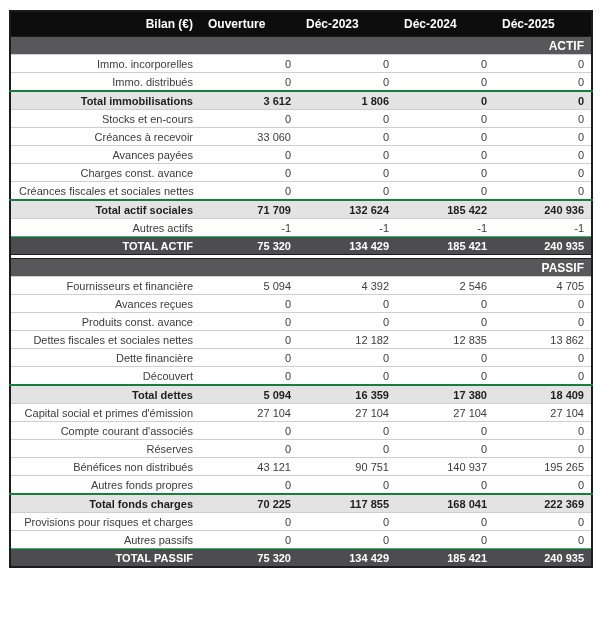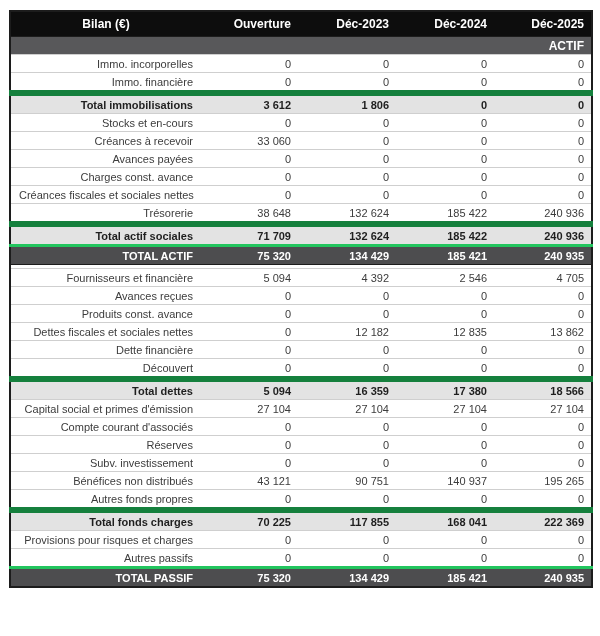--- a/index.html
+++ b/index.html
@@ -24,25 +24,25 @@
   col.c-num   { width: 98px; }
 
   
   thead th {
     background: var(--header-bg, #0d0d0d);
     color: #ffffff;
     font-size: 12px;
     font-weight: bold;
     height: 24px;
     padding: 0 7px 0 8px;
-    text-align: right;
+    text-align: left;
     white-space: nowrap;
     overflow: hidden;
   }
-  thead th.label { text-align: center; }
+  thead th.label { text-align: right; }
 
   
   td {
     font-size: 11px;
     height: 17px;
     padding: 0 7px 0 8px;
     color: #3c3c3c;
     white-space: nowrap;
     overflow: hidden;
   }
@@ -55,28 +55,28 @@
     background: var(--section-bg, #58585a);
     color: #ffffff;
     font-weight: bold;
     font-size: 12px;
     border-top: 1px solid #1c1c1c;
   }
   tr.subtotal td {
     background: var(--subtotal-bg, #e3e3e3);
     color: #1f1f1f;
     font-weight: bold;
-    border-top: 6px solid #15803d;
+    border-top: 2px solid #15803d;
     padding-left: 24px;
   }
   tr.grandtotal td {
     background: var(--total-bg, #4d4d4f);
     color: #ffffff;
     font-weight: bold;
-    border-top: 3px solid #22c55e;
+    border-top: 1px solid #22c55e;
   }
   tr.spacer td {
     background: #ffffff;
     height: 3px;
     padding: 0;
     border-top: 1px solid #1c1c1c;
   }
 </style>
 </head>
 <body>
@@ -104,21 +104,21 @@
           <td colspan="5" class="label">ACTIF</td>
         </tr>
         <tr class="item">
           <td class="label">Immo. incorporelles</td>
           <td class="num">0</td>
           <td class="num">0</td>
           <td class="num">0</td>
           <td class="num">0</td>
         </tr>
         <tr class="item">
-          <td class="label">Immo. financière</td>
+          <td class="label">Immo. distribués</td>
           <td class="num">0</td>
           <td class="num">0</td>
           <td class="num">0</td>
           <td class="num">0</td>
         </tr>
         <tr class="subtotal">
           <td class="label">Total immobilisations</td>
           <td class="num">3 612</td>
           <td class="num">1 806</td>
           <td class="num">0</td>
@@ -151,45 +151,48 @@
           <td class="num">0</td>
           <td class="num">0</td>
           <td class="num">0</td>
         </tr>
         <tr class="item">
           <td class="label">Créances fiscales et sociales nettes</td>
           <td class="num">0</td>
           <td class="num">0</td>
           <td class="num">0</td>
           <td class="num">0</td>
-        </tr>
-        <tr class="item">
-          <td class="label">Trésorerie</td>
-          <td class="num">38 648</td>
-          <td class="num">132 624</td>
-          <td class="num">185 422</td>
-          <td class="num">240 936</td>
         </tr>
         <tr class="subtotal">
           <td class="label">Total actif sociales</td>
           <td class="num">71 709</td>
           <td class="num">132 624</td>
           <td class="num">185 422</td>
           <td class="num">240 936</td>
         </tr>
+        <tr class="item">
+          <td class="label">Autres actifs</td>
+          <td class="num">-1</td>
+          <td class="num">-1</td>
+          <td class="num">-1</td>
+          <td class="num">-1</td>
+        </tr>
         <tr class="grandtotal">
           <td class="label">TOTAL ACTIF</td>
           <td class="num">75 320</td>
           <td class="num">134 429</td>
           <td class="num">185 421</td>
           <td class="num">240 935</td>
         </tr>
         <tr class="spacer">
           <td colspan="5"></td>
         </tr>
+        <tr class="section">
+          <td colspan="5" class="label">PASSIF</td>
+        </tr>
         <tr class="item">
           <td class="label">Fournisseurs et financière</td>
           <td class="num">5 094</td>
           <td class="num">4 392</td>
           <td class="num">2 546</td>
           <td class="num">4 705</td>
         </tr>
         <tr class="item">
           <td class="label">Avances reçues</td>
           <td class="num">0</td>
@@ -223,45 +226,38 @@
           <td class="num">0</td>
           <td class="num">0</td>
           <td class="num">0</td>
           <td class="num">0</td>
         </tr>
         <tr class="subtotal">
           <td class="label">Total dettes</td>
           <td class="num">5 094</td>
           <td class="num">16 359</td>
           <td class="num">17 380</td>
-          <td class="num">18 566</td>
+          <td class="num">18 409</td>
         </tr>
         <tr class="item">
           <td class="label">Capital social et primes d'émission</td>
           <td class="num">27 104</td>
           <td class="num">27 104</td>
           <td class="num">27 104</td>
           <td class="num">27 104</td>
         </tr>
         <tr class="item">
           <td class="label">Compte courant d'associés</td>
           <td class="num">0</td>
           <td class="num">0</td>
           <td class="num">0</td>
           <td class="num">0</td>
         </tr>
         <tr class="item">
           <td class="label">Réserves</td>
-          <td class="num">0</td>
-          <td class="num">0</td>
-          <td class="num">0</td>
-          <td class="num">0</td>
-        </tr>
-        <tr class="item">
-          <td class="label">Subv. investissement</td>
           <td class="num">0</td>
           <td class="num">0</td>
           <td class="num">0</td>
           <td class="num">0</td>
         </tr>
         <tr class="item">
           <td class="label">Bénéfices non distribués</td>
           <td class="num">43 121</td>
           <td class="num">90 751</td>
           <td class="num">140 937</td>

